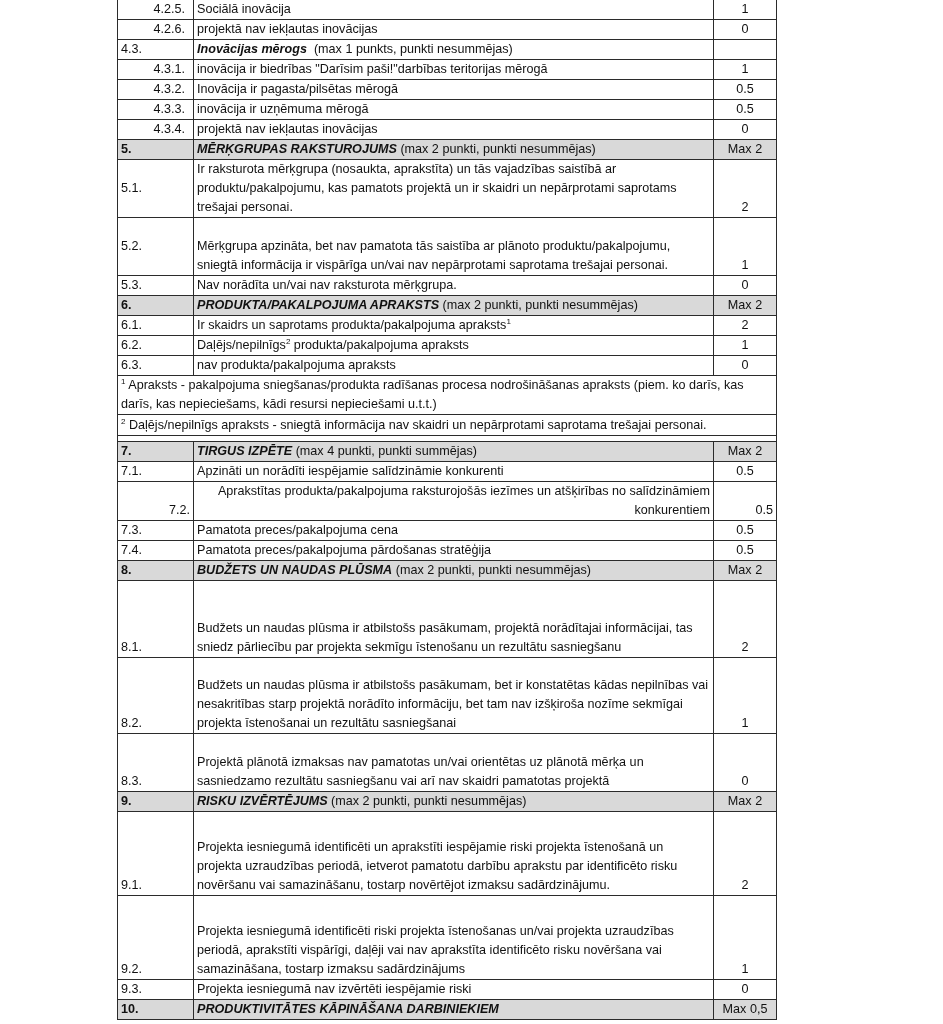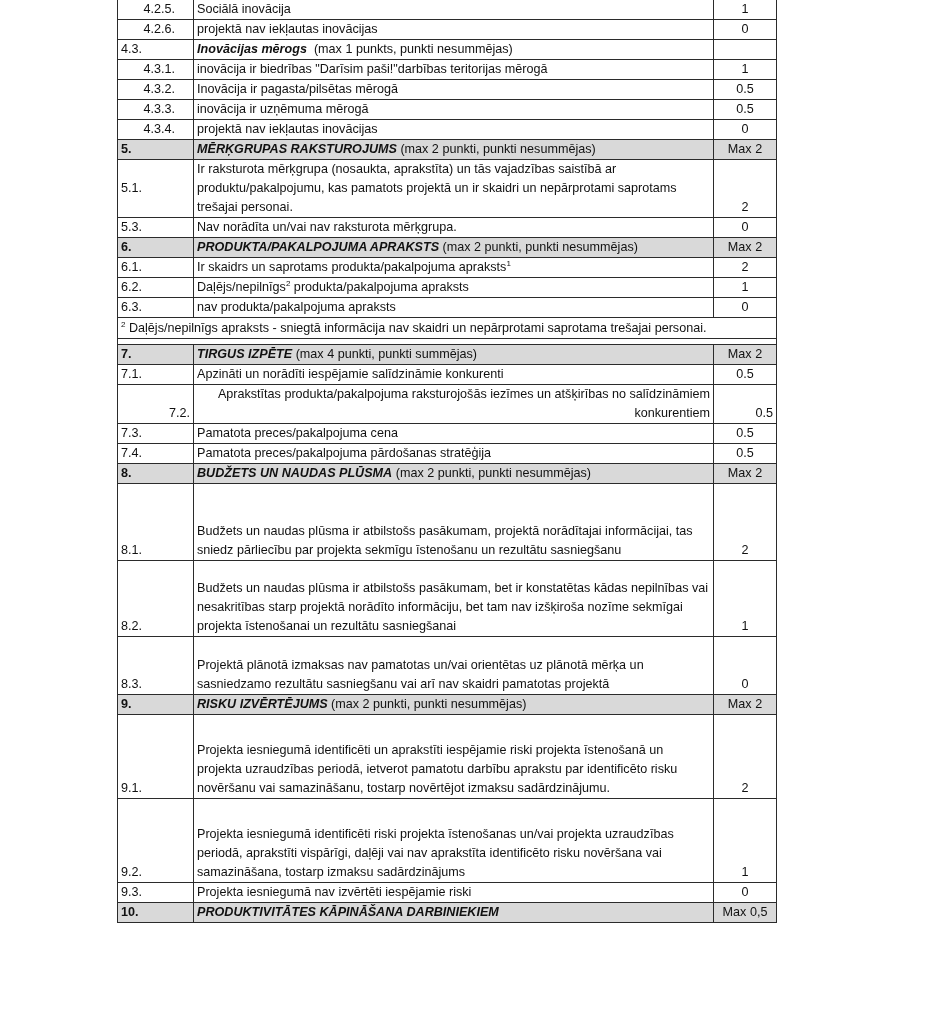--- a/index.html
+++ b/index.html
@@ -11,21 +11,21 @@
     font-size: 12.6px; line-height: 19px;
   }
   table.grid td {
     border: 1px solid #2b2b2b; padding: 0 3px; vertical-align: bottom;
     overflow: hidden;
   }
   col.c-code { width: 76px; }
   col.c-desc { width: 520px; }
   col.c-score { width: 63px; }
   td.code { white-space: nowrap; }
-  td.code.sub { text-align: right; padding-right: 18px; }
+  td.code.sub { text-align: right; padding-right: 8px; }
   td.score { text-align: center; vertical-align: middle; }
   tr.section td { background: #d9d9d9; }
   tr.section td.code { font-weight: bold; }
   tr.section td.score { font-weight: normal; }
   .hd { font-weight: bold; font-style: italic; }
   .hd-it { font-weight: bold; font-style: italic; }
   td.note { padding: 0 2px; }
   sup { font-size: 8px; line-height: 0; vertical-align: 5px; }
   tr.h1 td { height: 19px; }
   tr.h3 td { height: 57px; }
@@ -87,20 +87,25 @@
     <tr class="h1 section">
       <td class="code">5.</td>
       <td><span class="hd">MĒRĶGRUPAS RAKSTUROJUMS</span><span> (max 2 punkti, punkti nesummējas)</span></td>
       <td class="score">Max 2</td>
     </tr>
     <tr class="h3">
       <td class="code" style="vertical-align:middle">5.1.</td>
       <td>Ir raksturota mērķgrupa (nosaukta, aprakstīta) un tās vajadzības saistībā ar produktu/pakalpojumu, kas pamatots projektā un ir skaidri un nepārprotami saprotams trešajai personai.</td>
       <td class="score">2</td>
     </tr>
+    <tr class="h3">
+      <td class="code" style="vertical-align:middle">5.2.</td>
+      <td>Mērķgrupa apzināta, bet nav pamatota tās saistība ar plānoto produktu/pakalpojumu, sniegtā informācija ir vispārīga un/vai nav nepārprotami saprotama trešajai personai.</td>
+      <td class="score">1</td>
+    </tr>
     <tr class="h1">
       <td class="code">5.3.</td>
       <td>Nav norādīta un/vai nav raksturota mērķgrupa.</td>
       <td class="score">0</td>
     </tr>
 
     <tr class="h1 section">
       <td class="code">6.</td>
       <td><span class="hd">PRODUKTA/PAKALPOJUMA APRAKSTS</span><span> (max 2 punkti, punkti nesummējas)</span></td>
       <td class="score">Max 2</td>
@@ -112,20 +117,23 @@
     </tr>
     <tr class="h1">
       <td class="code">6.2.</td>
       <td><span>Daļējs/nepilnīgs</span><sup>2</sup><span> produkta/pakalpojuma apraksts</span></td>
       <td class="score">1</td>
     </tr>
     <tr class="h1">
       <td class="code">6.3.</td>
       <td>nav produkta/pakalpojuma apraksts</td>
       <td class="score">0</td>
+    </tr>
+    <tr class="note1">
+      <td class="note" colspan="3"><sup>1</sup><span> Apraksts - pakalpojuma sniegšanas/produkta radīšanas procesa nodrošināšanas apraksts (piem. ko darīs, kas darīs, kas nepieciešams, kādi resursi nepieciešami u.t.t.)</span></td>
     </tr>
     <tr class="note2">
       <td class="note" colspan="3" style="white-space:nowrap"><sup>2</sup><span> Daļējs/nepilnīgs apraksts - sniegtā informācija nav skaidri un nepārprotami saprotama trešajai personai.</span></td>
     </tr>
     <tr style="height:6px">
       <td colspan="3" style="border-top:1px solid #2b2b2b;border-bottom:none;border-left:1px solid #2b2b2b;border-right:1px solid #2b2b2b;height:5px;padding:0"></td>
     </tr>
 
     <tr class="h1 section">
       <td class="code">7.</td>

